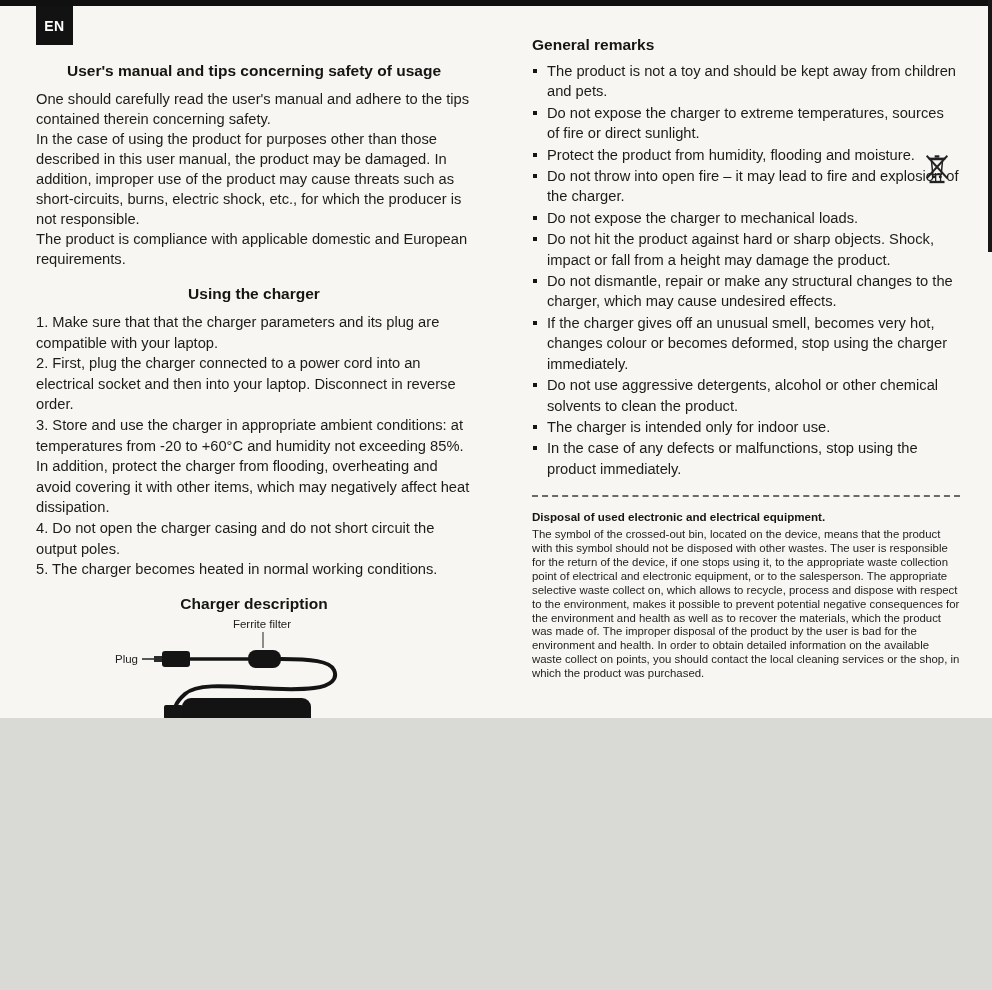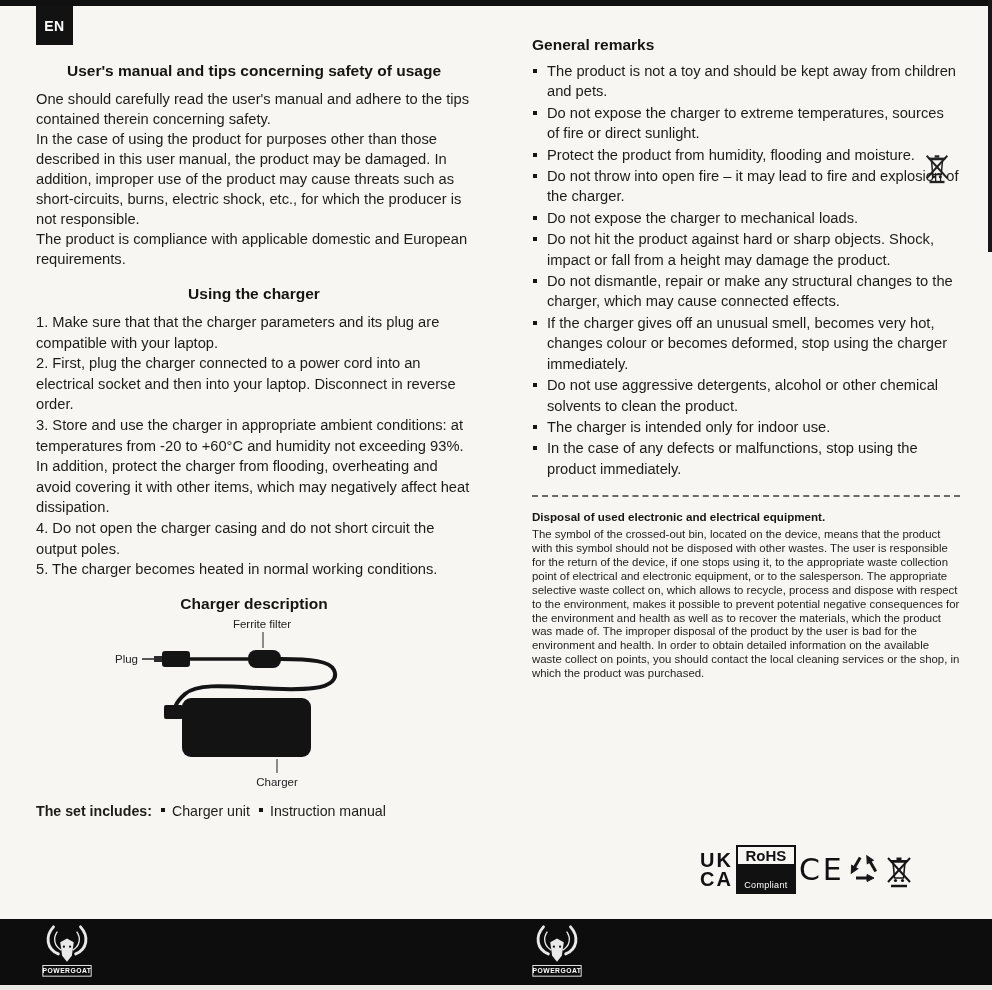--- a/index.html
+++ b/index.html
@@ -1,18 +1,18 @@
 <!DOCTYPE html>
 <html><head>
 <meta charset="utf-8">
 <style>
   * { margin:0; padding:0; box-sizing:border-box; }
   html,body { background:#d9d9d6; }
   .page {
-    position:relative; width:992px; height:990px; margin:0 auto;
+    position:relative; width:992px; height:718px; margin:0 auto;
     background:#f7f6f2; overflow:hidden;
     font-family:"Liberation Sans", sans-serif; color:#1c1c1a;
   }
   .topbar { position:absolute; left:0; top:0; width:100%; height:6px; background:#101010; }
   .edge-strip { position:absolute; right:0; top:0; width:4px; height:252px; background:#181818; }
   .lang-badge {
     position:absolute; left:36px; top:6px; width:37px; height:39px; background:#121212;
     color:#fff; font-weight:bold; font-size:14px; display:flex; align-items:center; justify-content:center;
     letter-spacing:.5px;
   }
@@ -68,21 +68,21 @@
   <div class="col-left">
     <h2 class="sec">User's manual and tips concerning safety of usage</h2>
     <div class="body-text">One should carefully read the user's manual and adhere to the tips contained therein concerning safety.
 In the case of using the product for purposes other than those described in this user manual, the product may be damaged. In addition, improper use of the product may cause threats such as short-circuits, burns, electric shock, etc., for which the producer is not responsible.
 The product is compliance with applicable domestic and European requirements.</div>
 
     <h2 class="sec h-using">Using the charger</h2>
     <div class="steps">
       <div class="step">1. Make sure that that the charger parameters and its plug are compatible with your laptop.</div>
       <div class="step">2. First, plug the charger connected to a power cord into an electrical socket and then into your laptop. Disconnect in reverse order.</div>
-      <div class="step">3. Store and use the charger in appropriate ambient conditions: at temperatures from -20 to +60°C and humidity not exceeding 93%. In addition, protect the charger from flooding, overheating and avoid covering it with other items, which may negatively affect heat dissipation.</div>
+      <div class="step">3. Store and use the charger in appropriate ambient conditions: at temperatures from -20 to +60°C and humidity not exceeding 85%. In addition, protect the charger from flooding, overheating and avoid covering it with other items, which may negatively affect heat dissipation.</div>
       <div class="step">4. Do not open the charger casing and do not short circuit the output poles.</div>
       <div class="step">5. The charger becomes heated in normal working conditions.</div>
     </div>
 
     <h2 class="sec h-desc">Charger description</h2>
 
     <svg class="diagram" width="436" height="182" viewBox="0 0 436 182">
 
       <text x="226" y="13" text-anchor="middle">Ferrite filter</text>
       <line x1="227" y1="17" x2="227" y2="33" stroke="#222" stroke-width="1"></line>
@@ -116,21 +116,21 @@
 
   <div class="col-right">
     <h2 class="sec">General remarks</h2>
     <ul class="remarks">
       <li class="remark">The product is not a toy and should be kept away from children and pets.</li>
       <li class="remark">Do not expose the charger to extreme temperatures, sources of fire or direct sunlight.</li>
       <li class="remark">Protect the product from humidity, flooding and moisture.</li>
       <li class="remark">Do not throw into open fire – it may lead to fire and explosion of the charger.</li>
       <li class="remark">Do not expose the charger to mechanical loads.</li>
       <li class="remark">Do not hit the product against hard or sharp objects. Shock, impact or fall from a height may damage the product.</li>
-      <li class="remark">Do not dismantle, repair or make any structural changes to the charger, which may cause connected effects.</li>
+      <li class="remark">Do not dismantle, repair or make any structural changes to the charger, which may cause undesired effects.</li>
       <li class="remark">If the charger gives off an unusual smell, becomes very hot, changes colour or becomes deformed, stop using the charger immediately.</li>
       <li class="remark">Do not use aggressive detergents, alcohol or other chemical solvents to clean the product.</li>
       <li class="remark">The charger is intended only for indoor use.</li>
       <li class="remark">In the case of any defects or malfunctions, stop using the product immediately.</li>
     </ul>
 
     <hr class="dashed">
 
     <div class="disposal-title">Disposal of used electronic and electrical equipment.</div>
     <div class="disposal-body">The symbol of the crossed-out bin, located on the device, means that the product with this symbol should not be disposed with other wastes. The user is responsible for the return of the device, if one stops using it, to the appropriate waste collection point of electrical and electronic equipment, or to the salesperson. The appropriate selective waste collect on, which allows to recycle, process and dispose with respect to the environment, makes it possible to prevent potential negative consequences for the environment and health as well as to recover the materials, which the product was made of. The improper disposal of the product by the user is bad for the environment and health. In order to obtain detailed information on the available waste collect on points, you should contact the local cleaning services or the shop, in which the product was purchased.</div>

